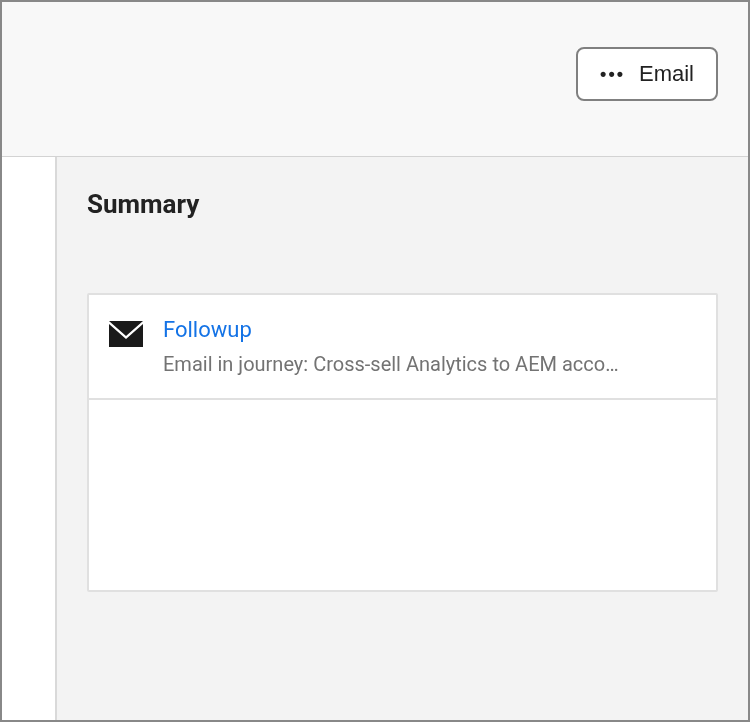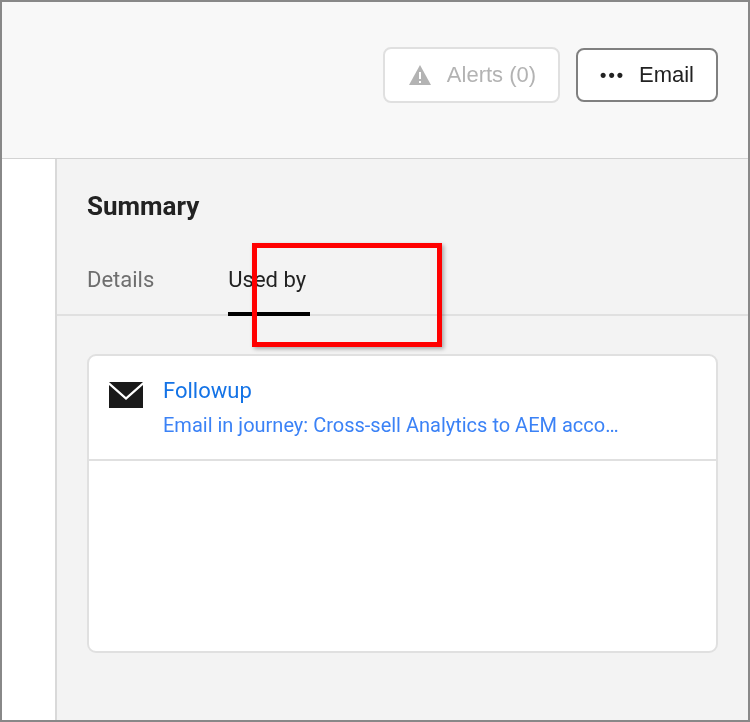--- a/index.html
+++ b/index.html
@@ -120,21 +120,21 @@
       left: 195px;
       width: 190px;
       height: 104px;
     }
     .content-area {
       margin-top: 38px;
       flex: 1;
     }
     .card-list {
       border: 2px solid #e0e0e0;
-      border-radius: 9px;
+      border-radius: 2px;
       background: #fff;
     }
     .card-item {
       display: flex;
       align-items: flex-start;
       padding: 22px 20px 22px 20px;
       gap: 20px;
       border-bottom: 2px solid #e0e0e0;
     }
     .mail-icon {
@@ -147,66 +147,47 @@
       flex: 1;
       min-width: 0;
     }
     .card-title {
       color: #1473e6;
       font-size: 22px;
       font-weight: 400;
       margin-bottom: 10px;
     }
     .card-sub {
-      color: #3b82f6;
+      color: #737373;
       font-size: 20px;
       white-space: nowrap;
       overflow: hidden;
       text-overflow: ellipsis;
     }
     .card-empty {
       height: 190px;
     }
   </style>
 </head>
 <body>
 
 <div class="page">
   <div class="top-bar">
-    <button class="btn btn-alerts">
-      <span class="alert-icon">
-        <svg viewBox="0 0 26 24" width="26" height="24">
-          <path d="M13 2 L24 22 L2 22 Z" fill="#b3b3b3"></path>
-          <rect x="12" y="9" width="2" height="7" fill="#fff"></rect>
-          <rect x="12" y="18" width="2" height="2" fill="#fff"></rect>
-        </svg>
-      </span>
-      <span>Alerts (0)</span>
-    </button>
     <button class="btn btn-more">
       <span class="dots">•••</span>
       <span>Email</span>
     </button>
   </div>
 
   <div class="body-row">
     <div class="left-strip"></div>
 
     <div class="panel">
       <div class="summary-title">Summary</div>
 
-      <div class="tabs-row">
-        <div class="tab">
-          <span>Details</span>
-        </div>
-        <div class="tab active">
-          <span>Used by</span>
-        </div>
-        <div class="active-tab-highlight"></div>
-      </div>
 
       <div class="content-area">
         <div class="card-list">
           <div class="card-item">
             <span class="mail-icon">
               <svg viewBox="0 0 34 26" width="34" height="26">
                 <rect x="0" y="0" width="34" height="26" fill="#1a1a1a"></rect>
                 <path d="M0 0 L17 15 L34 0 L34 3 L17 18 L0 3 Z" fill="#fff"></path>
               </svg>
             </span>

